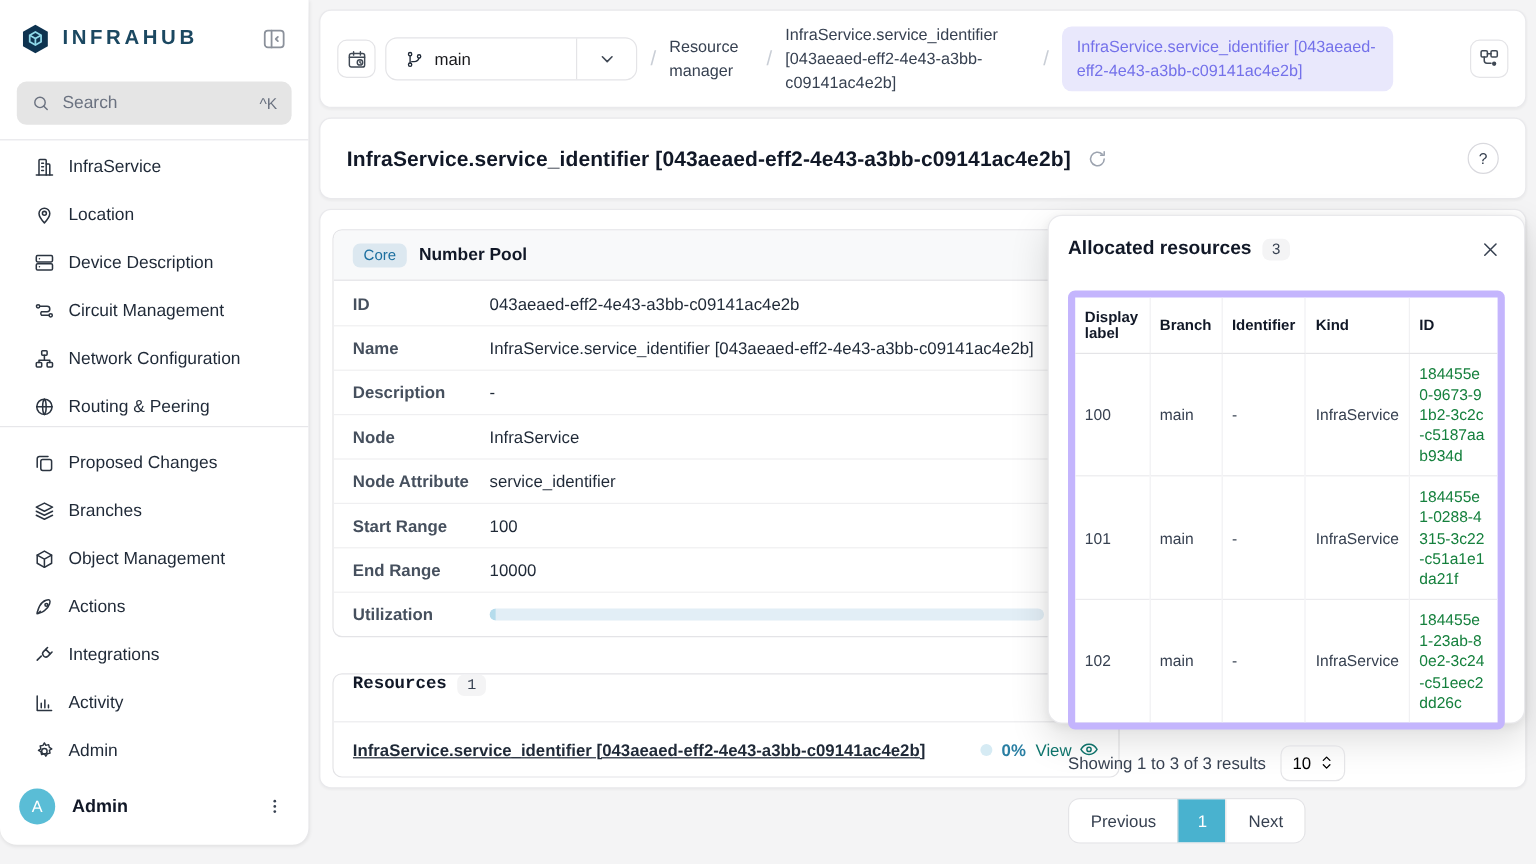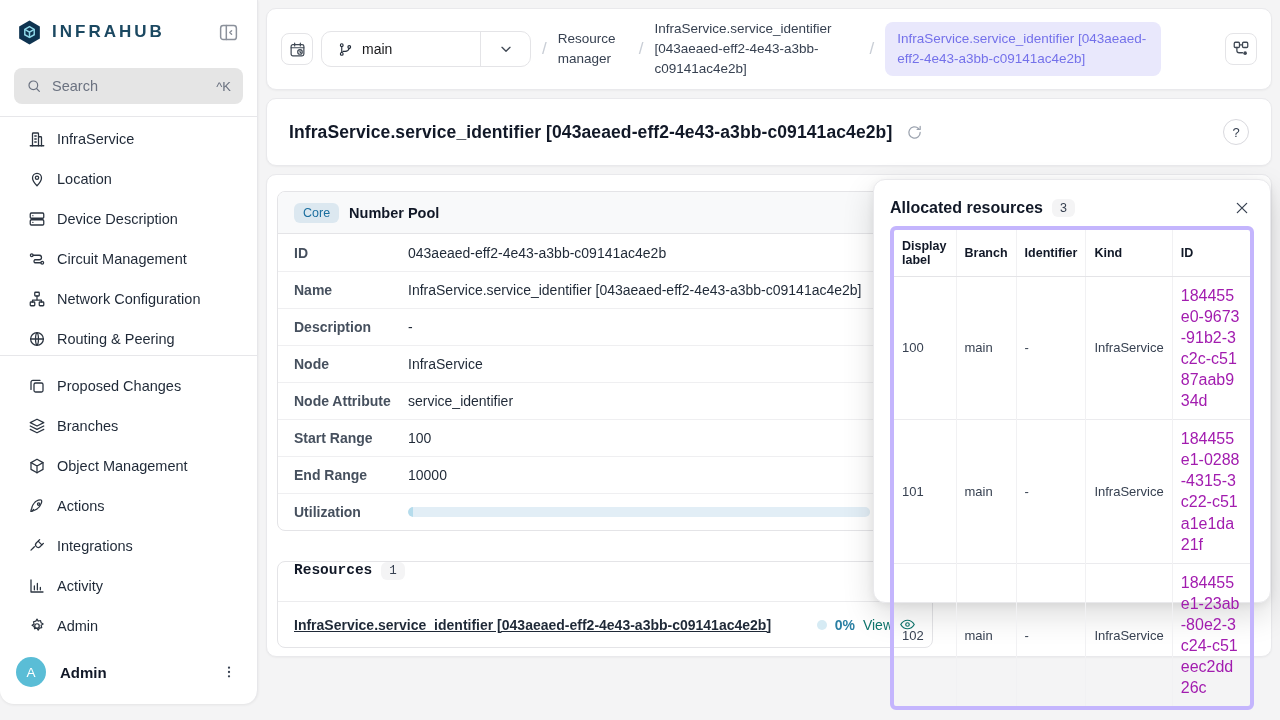--- a/index.html
+++ b/index.html
@@ -95,29 +95,29 @@
   .view-link { font-size:14px; color:#0f766e; display:flex; align-items:center; gap:6px; cursor:pointer; }
 
   
   .panel { position:absolute; left:606px; top:4px; width:398px; height:424px; background:#fff;
            border:1px solid #e9e9ec; border-radius:12px; padding:16px;
            box-shadow:0 12px 32px rgba(0,0,0,.14), 0 2px 8px rgba(0,0,0,.06); }
   .panel-header { display:flex; align-items:center; gap:9px; }
   .panel-title { font-size:16px; font-weight:700; color:#111827; }
   .panel-close { margin-left:auto; width:24px; height:24px; display:flex; align-items:center;
                  justify-content:center; color:#374151; cursor:pointer; }
-  .tbl-wrap { margin-top:6px; border:4px solid #c4b5fd; border-radius:6px; overflow:hidden; }
+  .tbl-wrap { margin-top:22px; border:6px solid #c4b5fd; border-radius:6px; overflow:hidden; }
   table { width:100%; border-collapse:collapse; }
   th { text-align:left; font-size:12.5px; font-weight:700; color:#111827; padding:8px 8px;
        border-bottom:1px solid #e4e4e7; vertical-align:middle; height:46px; }
   td { font-size:13px; color:#374151; padding:8px 8px; vertical-align:middle; }
   th + th, td + td { border-left:1px solid #f1f1f3; }
   tbody tr + tr td { border-top:1px solid #ebebee; }
   .col-dl { width:62px; } .col-br { width:52px; } .col-id2 { width:64px; } .col-kind { width:86px; }
-  .cell-id { font-size:16px; line-height:1.32; word-break:break-all; color:#a21caf; }
+  .cell-id { font-size:13px; line-height:1.32; word-break:break-all; color:#15803d; }
   .panel-foot { margin-top:13px; display:flex; align-items:center; gap:12px; }
   .foot-text { font-size:14px; color:#374151; }
   .pagesize { border:1px solid #e4e4e7; border-radius:8px; padding:6px 9px; display:flex;
               align-items:center; gap:7px; font-size:14px; color:#000000; cursor:pointer;justify-content:flex-end; }
   .pager { margin-top:14px; display:inline-flex; border:1px solid #e4e4e7; border-radius:10px;
            overflow:hidden; }
   .pg-btn { background:#fff; font-size:14px; color:#374151; padding:10px 18px; cursor:pointer;
             font-family:inherit; border:none; }
   .pg-cur { width:40px; background:#49b2cf; color:#fff; padding:10px 0; text-align:center; }
   .pg-btn + .pg-btn { border-left:1px solid #e4e4e7; }

